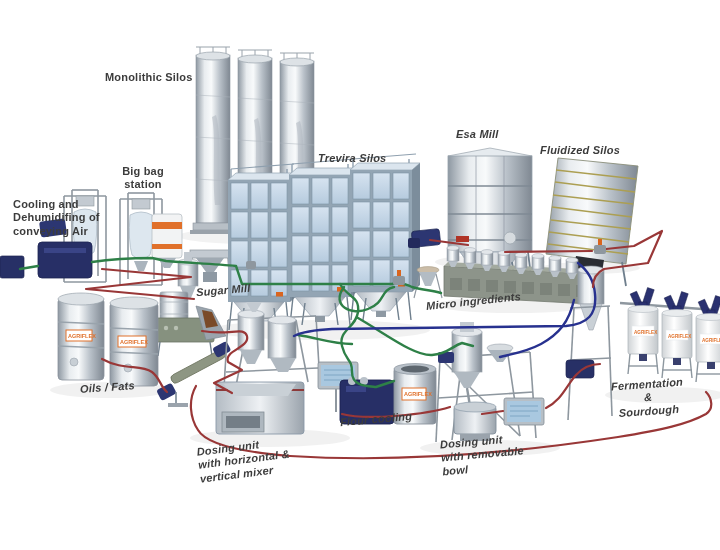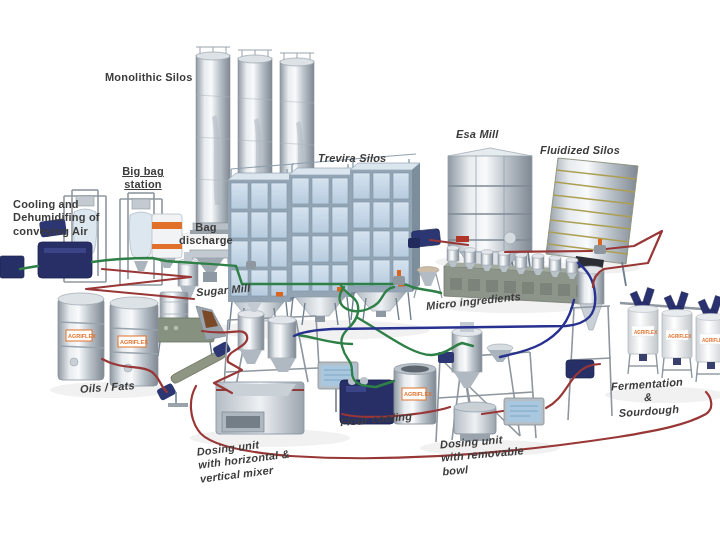--- a/index.html
+++ b/index.html
@@ -411,27 +411,25 @@
   <g>
     <rect x="393" y="276" width="12" height="9" rx="2" fill="#8e979f"></rect>
     <rect x="397" y="270" width="4" height="6" fill="#d9651f"></rect>
     <rect x="594" y="245" width="12" height="9" rx="2" fill="#8e979f"></rect>
     <rect x="598" y="239" width="4" height="6" fill="#d9651f"></rect>
     <rect x="246" y="261" width="10" height="8" rx="2" fill="#8e979f"></rect>
   </g>
 </svg>
 
 <div class="lbl" style="left:105px;top:71px;">Monolithic Silos</div>
-<div class="lbl ctr" style="left:98px;top:165px;width:90px;text-decoration:underline;">Big bag
+<div class="lbl ctr" style="left:98px;top:165px;width:90px;">Big bag
 station</div>
 <div class="lbl" style="left:13px;top:198px;">Cooling and
 Dehumidifing of
 conveying Air</div>
-<div class="lbl ctr" style="left:170px;top:221px;width:72px;">Bag
-discharge</div>
 <div class="lbl it" style="left:318px;top:152px;">Trevira Silos</div>
 <div class="lbl it" style="left:456px;top:128px;">Esa Mill</div>
 <div class="lbl it" style="left:540px;top:132px;margin-top:12px;">Fluidized Silos</div>
 <div class="lbl it" style="left:196px;top:284px;transform:rotate(-5deg);">Sugar Mill</div>
 <div class="lbl it" style="left:426px;top:295px;transform:rotate(-6deg);">Micro ingredients</div>
 <div class="lbl it" style="left:80px;top:381px;transform:rotate(-4deg);">Oils / Fats</div>
 <div class="lbl it" style="left:340px;top:413px;transform:rotate(-5deg);">Flour cooling</div>
 <div class="lbl it" style="left:198px;top:438px;width:128px;transform:rotate(-7deg);">Dosing unit
 with horizontal &amp;
 vertical mixer</div>

